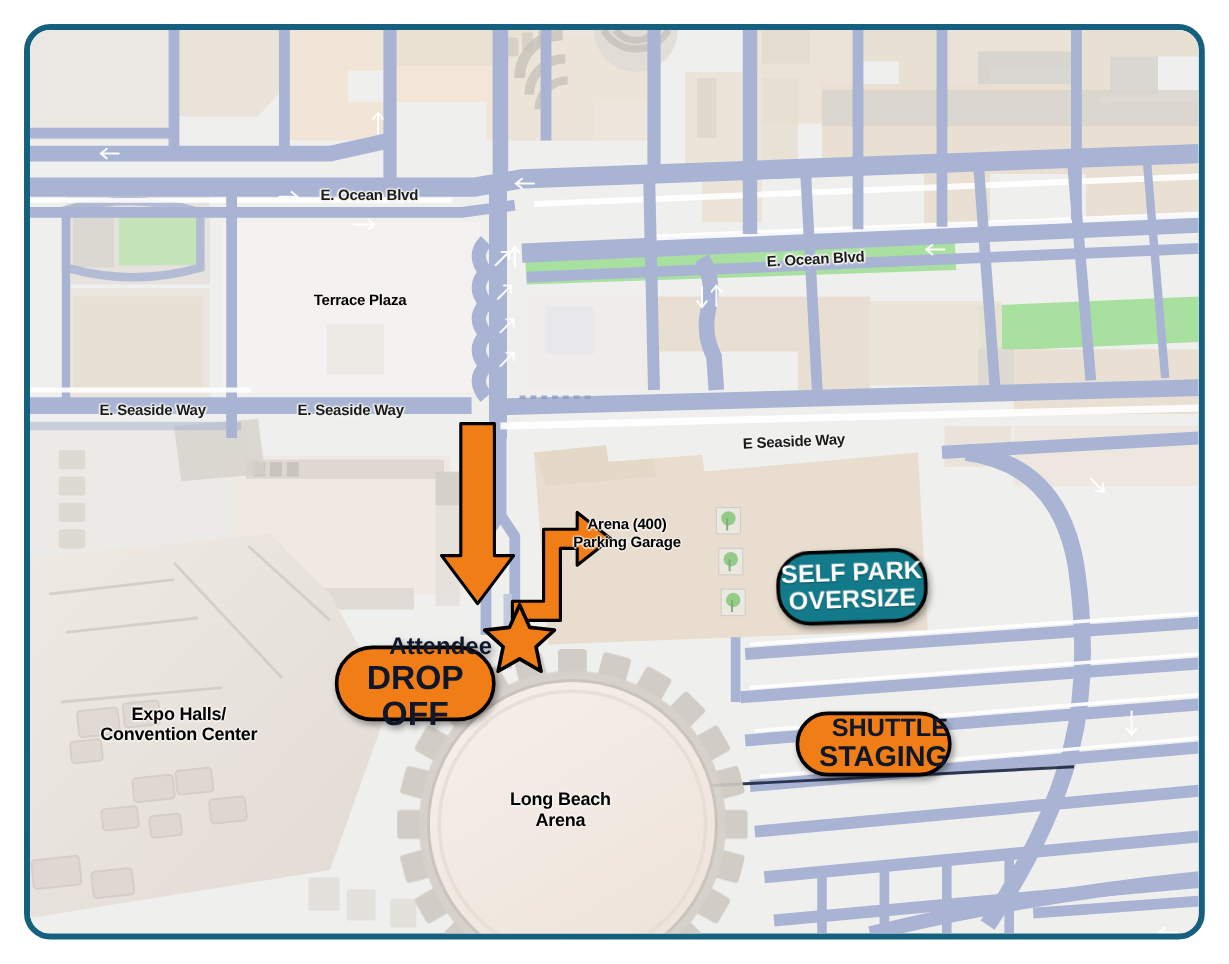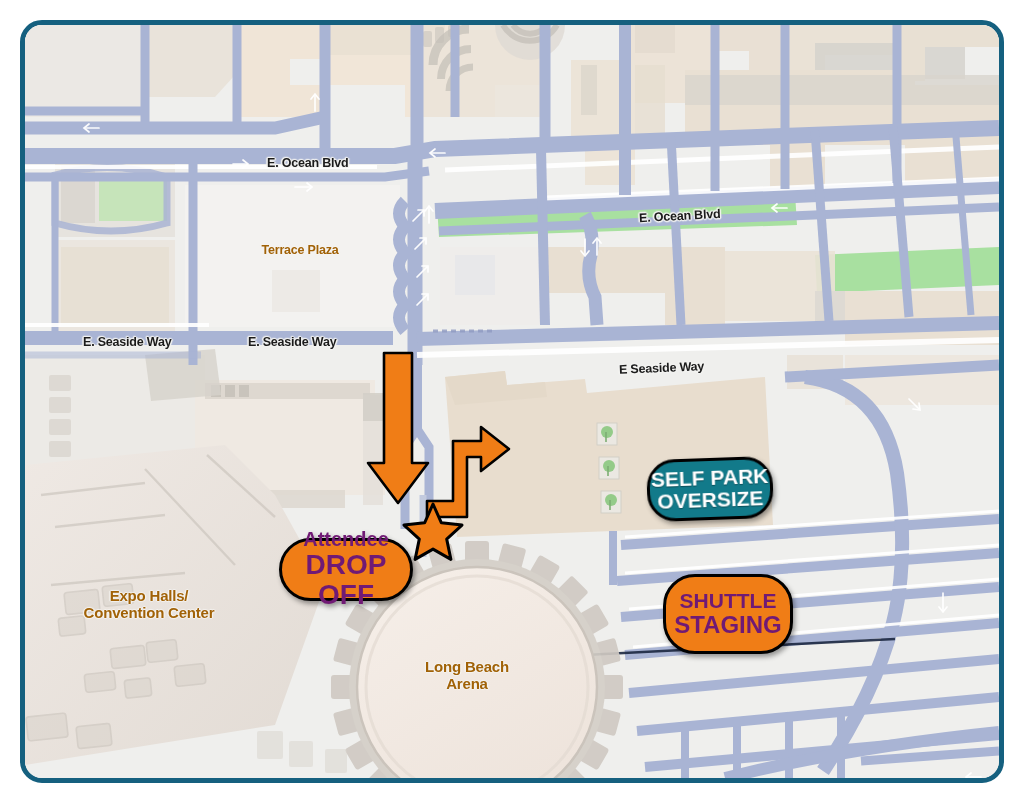--- a/index.html
+++ b/index.html
@@ -31,53 +31,53 @@
   .street{
     font-size:12.5px;
     color:#1b1b1b;
     text-shadow:
       1.4px 0 1.1px #f2f2f0, -1.4px 0 1.1px #f2f2f0,
       0 1.4px 1.1px #f2f2f0, 0 -1.4px 1.1px #f2f2f0,
       1px 1px 1.2px #f2f2f0, -1px -1px 1.2px #f2f2f0;
   }
   .place{
     font-size:14.5px;
-    color:#a16207;
+    color:#000000;
     text-shadow:
       1.3px 0 1px rgba(245,243,240,.95), -1.3px 0 1px rgba(245,243,240,.95),
       0 1.3px 1px rgba(245,243,240,.95), 0 -1.3px 1px rgba(245,243,240,.95);
   }
   .place.small{font-size:12.5px;}
   .place.big{font-size:15px;}
 
   
   .badge{
     position:absolute;
     display:flex;flex-direction:column;align-items:center;justify-content:center;
     box-sizing:border-box;
     font-family:"Liberation Sans",sans-serif;
     font-weight:bold;
     text-align:center;
     line-height:1.07;
     border:3px solid #000000;
     filter:drop-shadow(2px 3px 2.5px rgba(0,0,0,.38));
   }
   .badge span{display:block;}
-  .badge.orange{background:#f07d16;color:#701a75;}
+  .badge.orange{background:#f07d16;color:#0f172a;align-items:flex-end;}
   .badge.teal{background:#127a8a;color:#ffffff;
     text-shadow:0 1px 1px rgba(0,0,0,.35);}
 
   #badge-dropoff{left:254px;top:513px;width:134px;height:63px;border-radius:32px;font-size:20px;}
   #badge-dropoff .l1{font-size:20px;}
   #badge-dropoff .l2{font-size:28px;}
   #badge-selfpark{left:622px;top:433px;width:126px;height:62px;border-radius:28px;
      transform:rotate(-2deg);}
   #badge-selfpark .l1{font-size:21px;}
   #badge-selfpark .l2{font-size:21px;}
-  #badge-shuttle{left:638px;top:549px;width:130px;height:80px;border-radius:32px;}
+  #badge-shuttle{left:638px;top:568px;width:130px;height:54px;border-radius:32px;}
   #badge-shuttle .l1{font-size:21px;}
   #badge-shuttle .l2{font-size:24px;}
 </style>
 </head>
 <body>
 
 <div id="map-card">
   <div id="map-clip">
 
     <svg class="layer" viewBox="0 0 974 753">
@@ -442,20 +442,22 @@
       </g>
     </svg>
 
     <div class="maplabel street" style="left:242px;top:131px;">E. Ocean Blvd</div>
     <div class="maplabel street" style="left:614px;top:184px;transform:rotate(-3deg);">E. Ocean Blvd</div>
     <div class="maplabel street" style="left:58px;top:310px;">E. Seaside Way</div>
     <div class="maplabel street" style="left:223px;top:310px;">E. Seaside Way</div>
     <div class="maplabel street" style="left:594px;top:336px;transform:rotate(-2.5deg);">E Seaside Way</div>
 
     <div class="maplabel place small" style="left:215px;top:218px;width:120px;">Terrace Plaza</div>
+    <div class="maplabel place small" style="left:430px;top:405px;width:135px;">Arena (400)
+Parking Garage</div>
     <div class="maplabel place big" style="left:372px;top:633px;width:140px;">Long Beach
 Arena</div>
     <div class="maplabel place big" style="left:24px;top:562px;width:200px;">Expo Halls/
 Convention Center</div>
 
     <div class="badge orange" id="badge-dropoff">
       <span class="l1">Attendee</span>
       <span class="l2">DROP OFF</span>
     </div>
 

